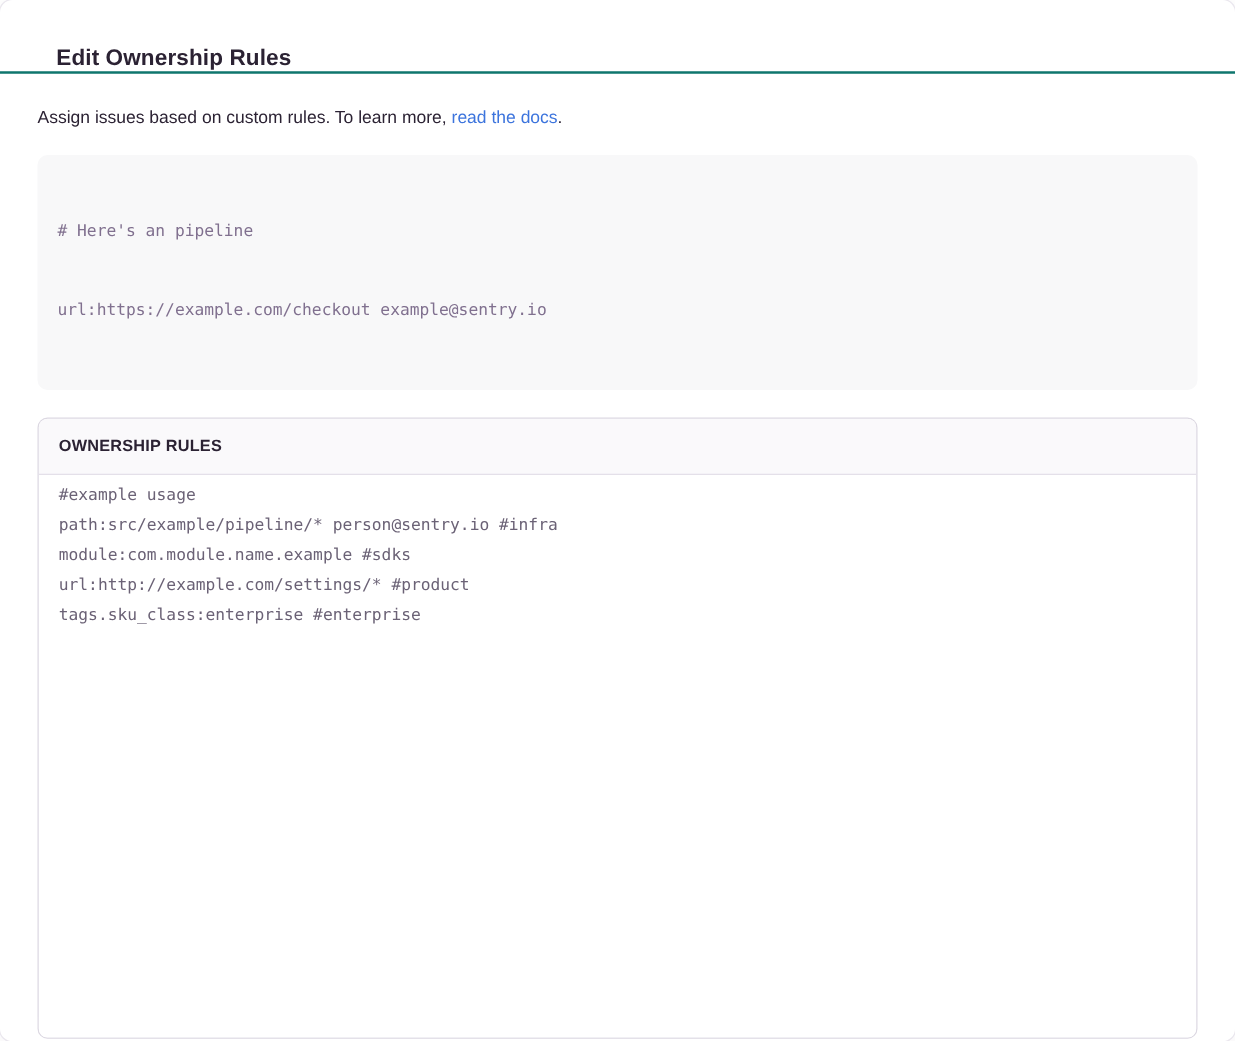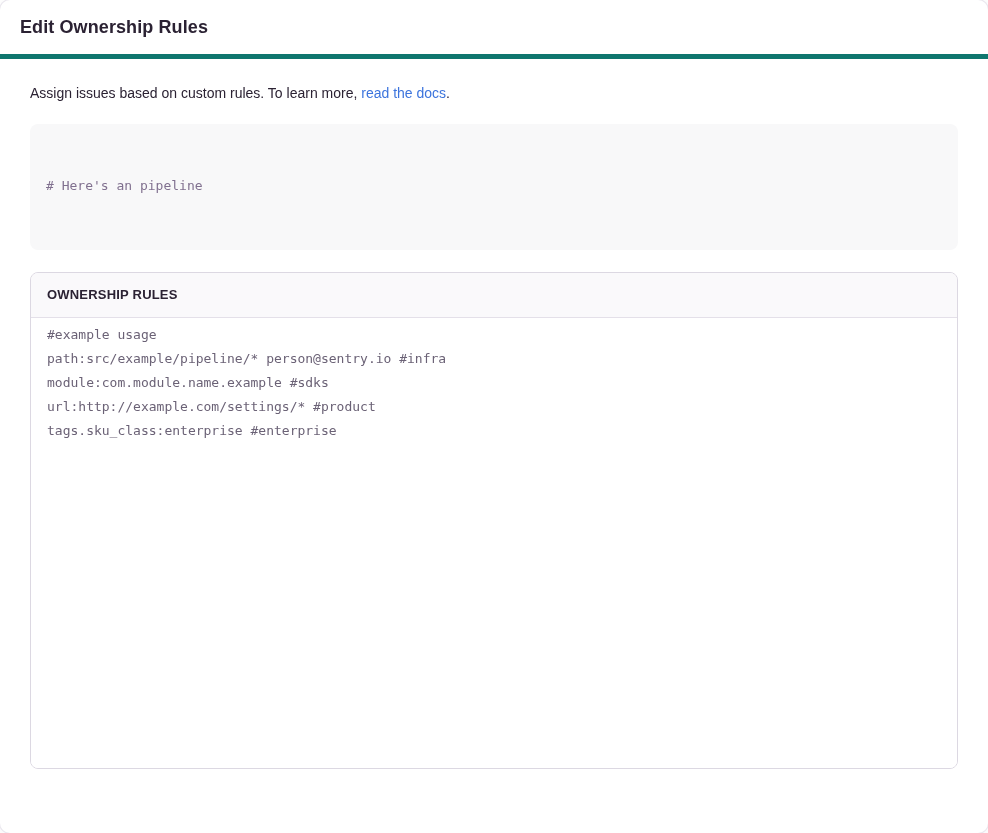--- a/index.html
+++ b/index.html
@@ -16,23 +16,23 @@
     border-radius: 10px;
     box-shadow: 0 0 0 1px #eae7ee, 0 4px 24px rgba(43,34,51,0.06);
     overflow: hidden;
     display: flex;
     flex-direction: column;
   }
   .modal-header {
     height: 59px;
     flex: 0 0 59px;
     display: flex;
-    align-items: center;
-    padding: 0 20px;
-    border-bottom: 5px solid #0f766e;
+    align-items: flex-end;
+    padding: 0 45px;
+    border-bottom: 2px solid #0f766e;
   }
   .modal-title {
     font-size: 18px;
     font-weight: 700;
     color: #2b2233;
     letter-spacing: 0.1px;
   }
   .modal-body {
     flex: 1 1 auto;
     padding: 24px 30px 0 30px;
@@ -106,20 +106,21 @@
   <div class="modal-header">
     <h2 class="modal-title">Edit Ownership Rules</h2>
   </div>
 
   <div class="modal-body">
 
     <p class="description"><span>Assign issues based on custom rules. To learn more, </span><a class="doc-link">read the docs</a><span>.</span></p>
 
     <div class="example-block">
       <div># Here's an pipeline</div>
+      <div>url:https://example.com/checkout example@sentry.io</div>
     </div>
 
     <div class="rules-panel">
       <div class="rules-panel-header">
         <span class="rules-panel-title">OWNERSHIP RULES</span>
       </div>
       <textarea class="rules-textarea" spellcheck="false" style="">#example usage
 path:src/example/pipeline/* person@sentry.io #infra
 module:com.module.name.example #sdks
 url:http://example.com/settings/* #product

